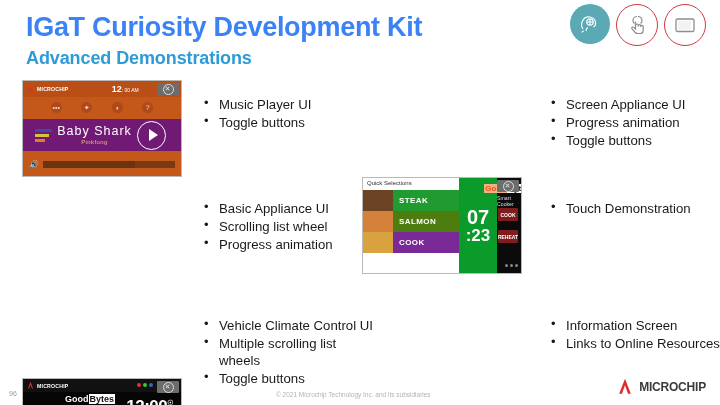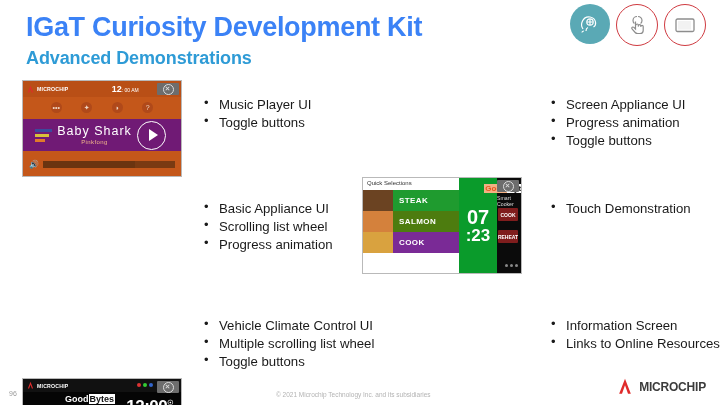--- a/index.html
+++ b/index.html
@@ -297,21 +297,21 @@
     <li>Scrolling list wheel</li>
     <li>Progress animation</li>
   </ul>
 
   <ul class="bullets right col-d row2">
     <li>Touch Demonstration</li>
   </ul>
 
   <ul class="bullets col-b row3">
     <li>Vehicle Climate Control UI</li>
-    <li>Multiple scrolling list wheel</li>
+    <li>Multiple scrolling list wheels</li>
     <li>Toggle buttons</li>
   </ul>
 
   <ul class="bullets right col-d row3">
     <li>Information Screen</li>
     <li>Links to Online Resources</li>
   </ul>
 
   <div class="pagenum">96</div>
   <div class="copyright">© 2021 Microchip Technology Inc. and its subsidiaries</div>

